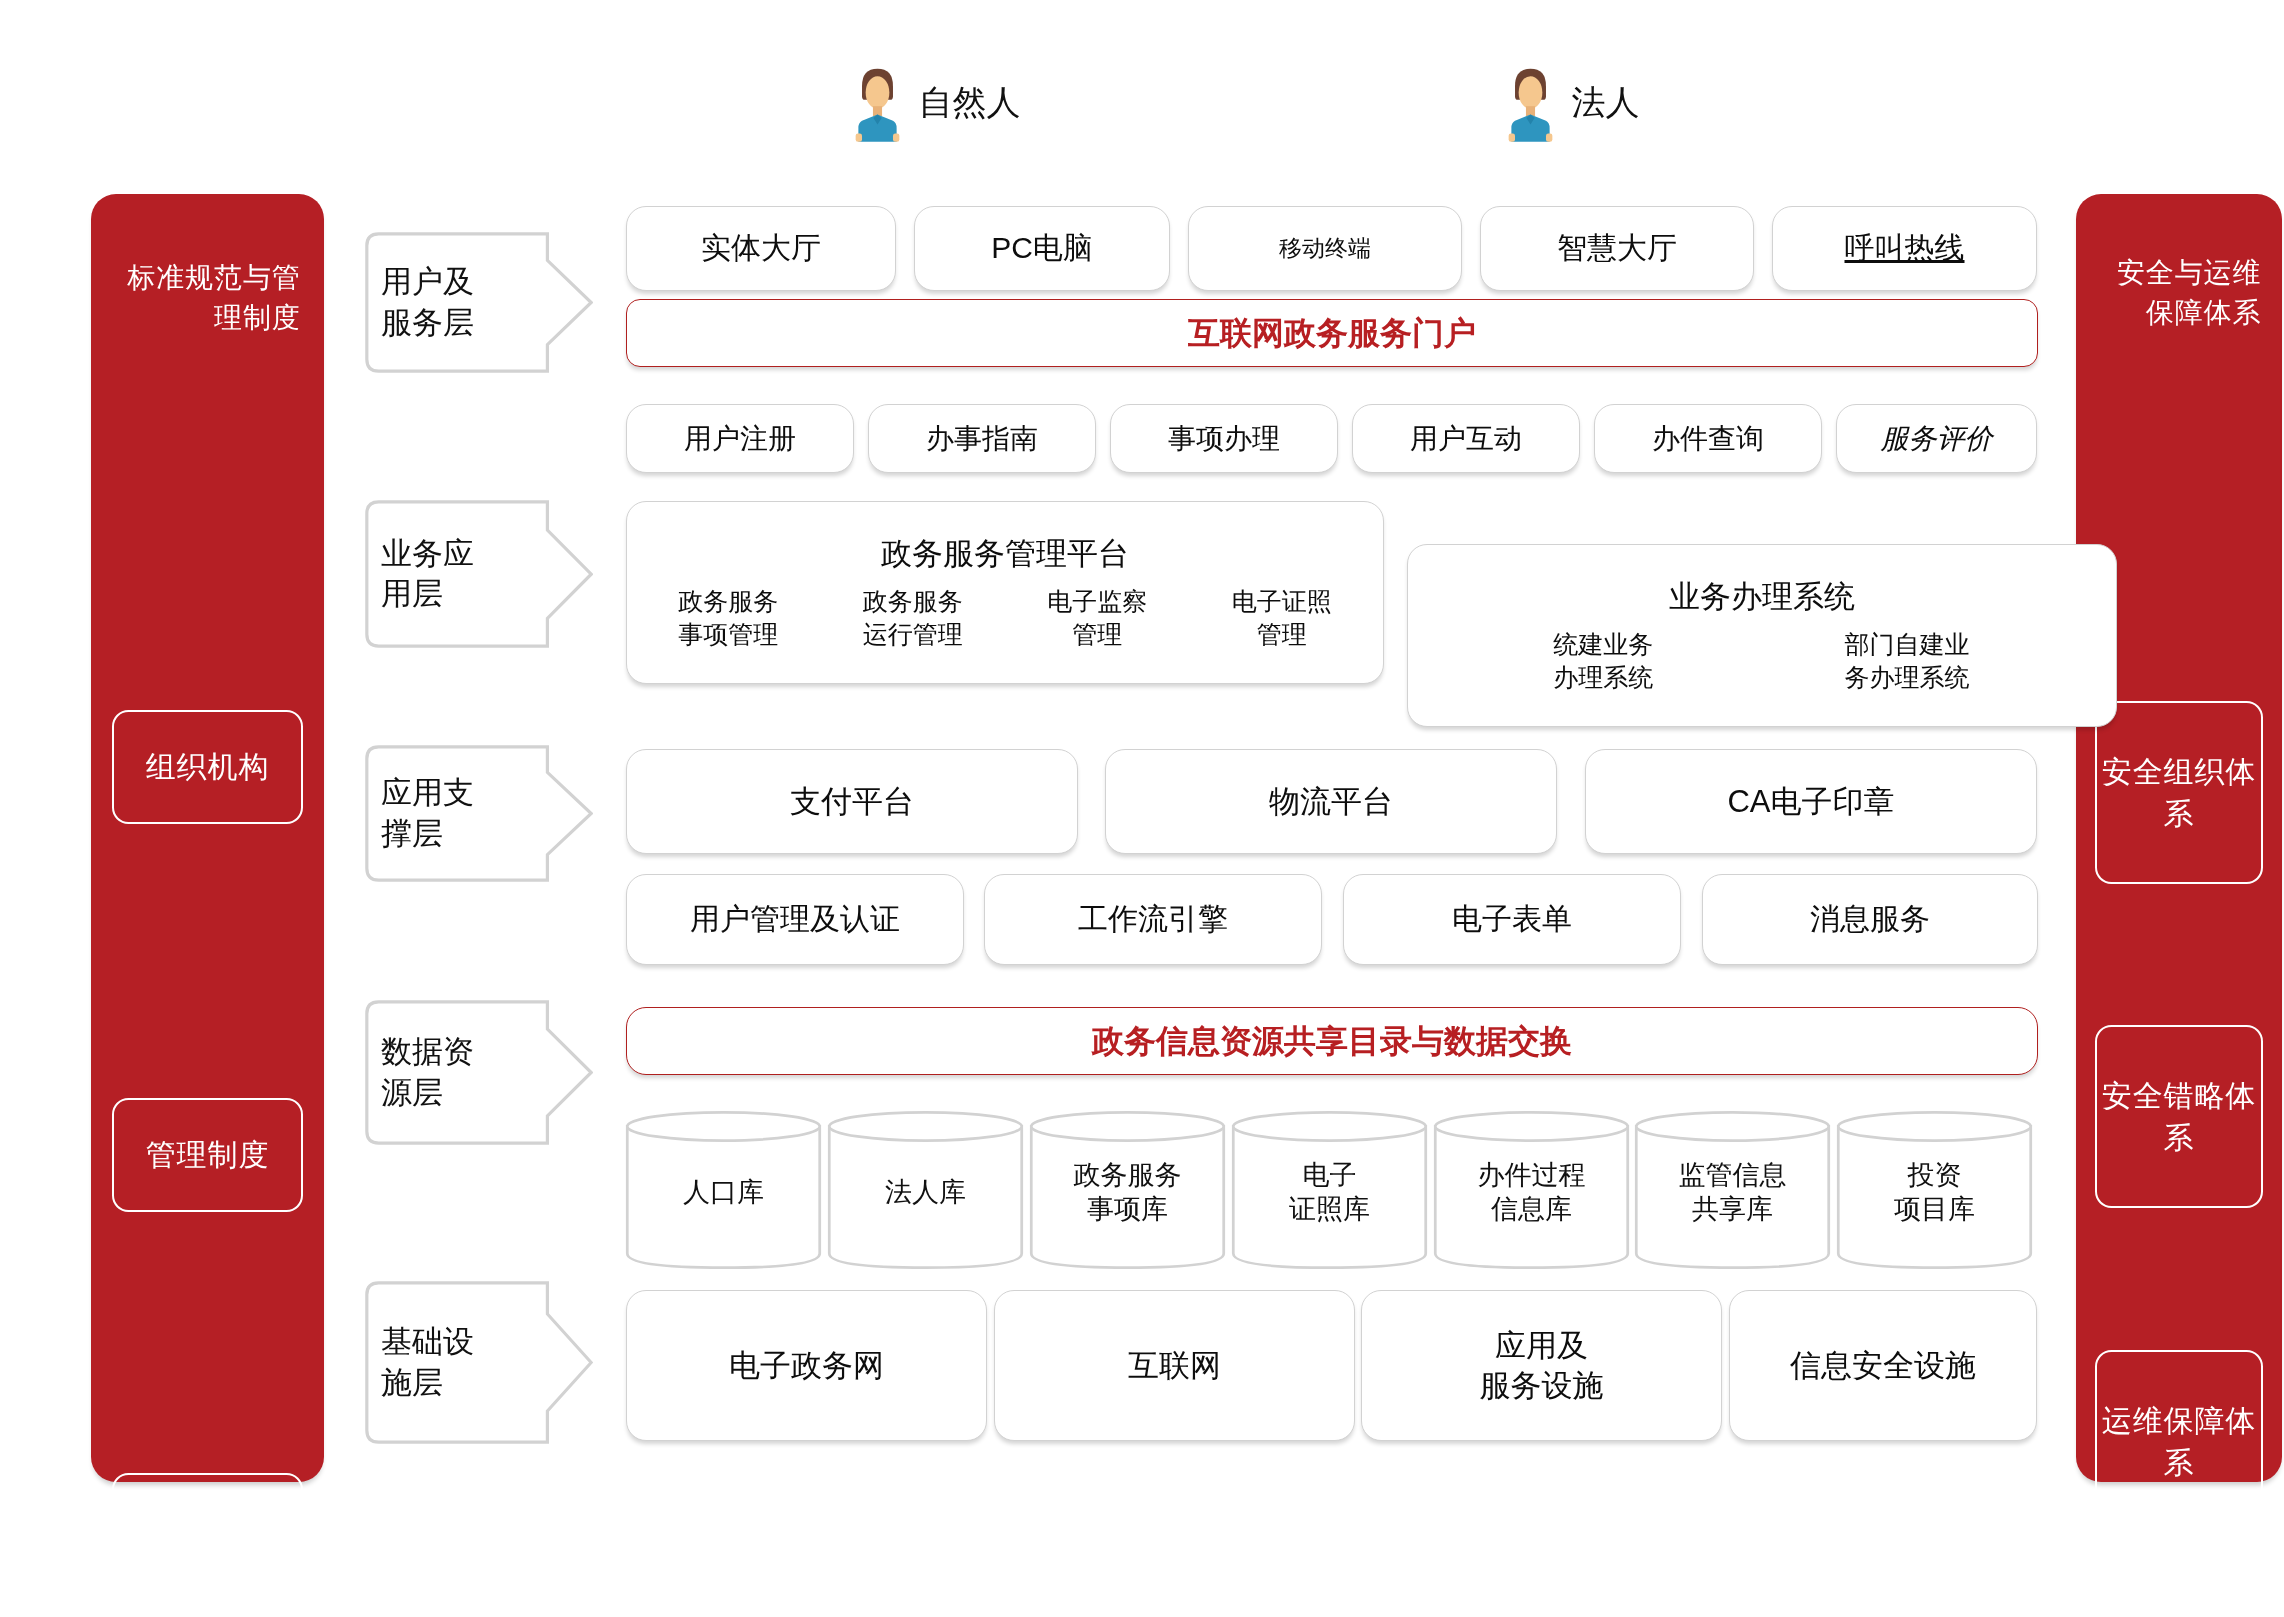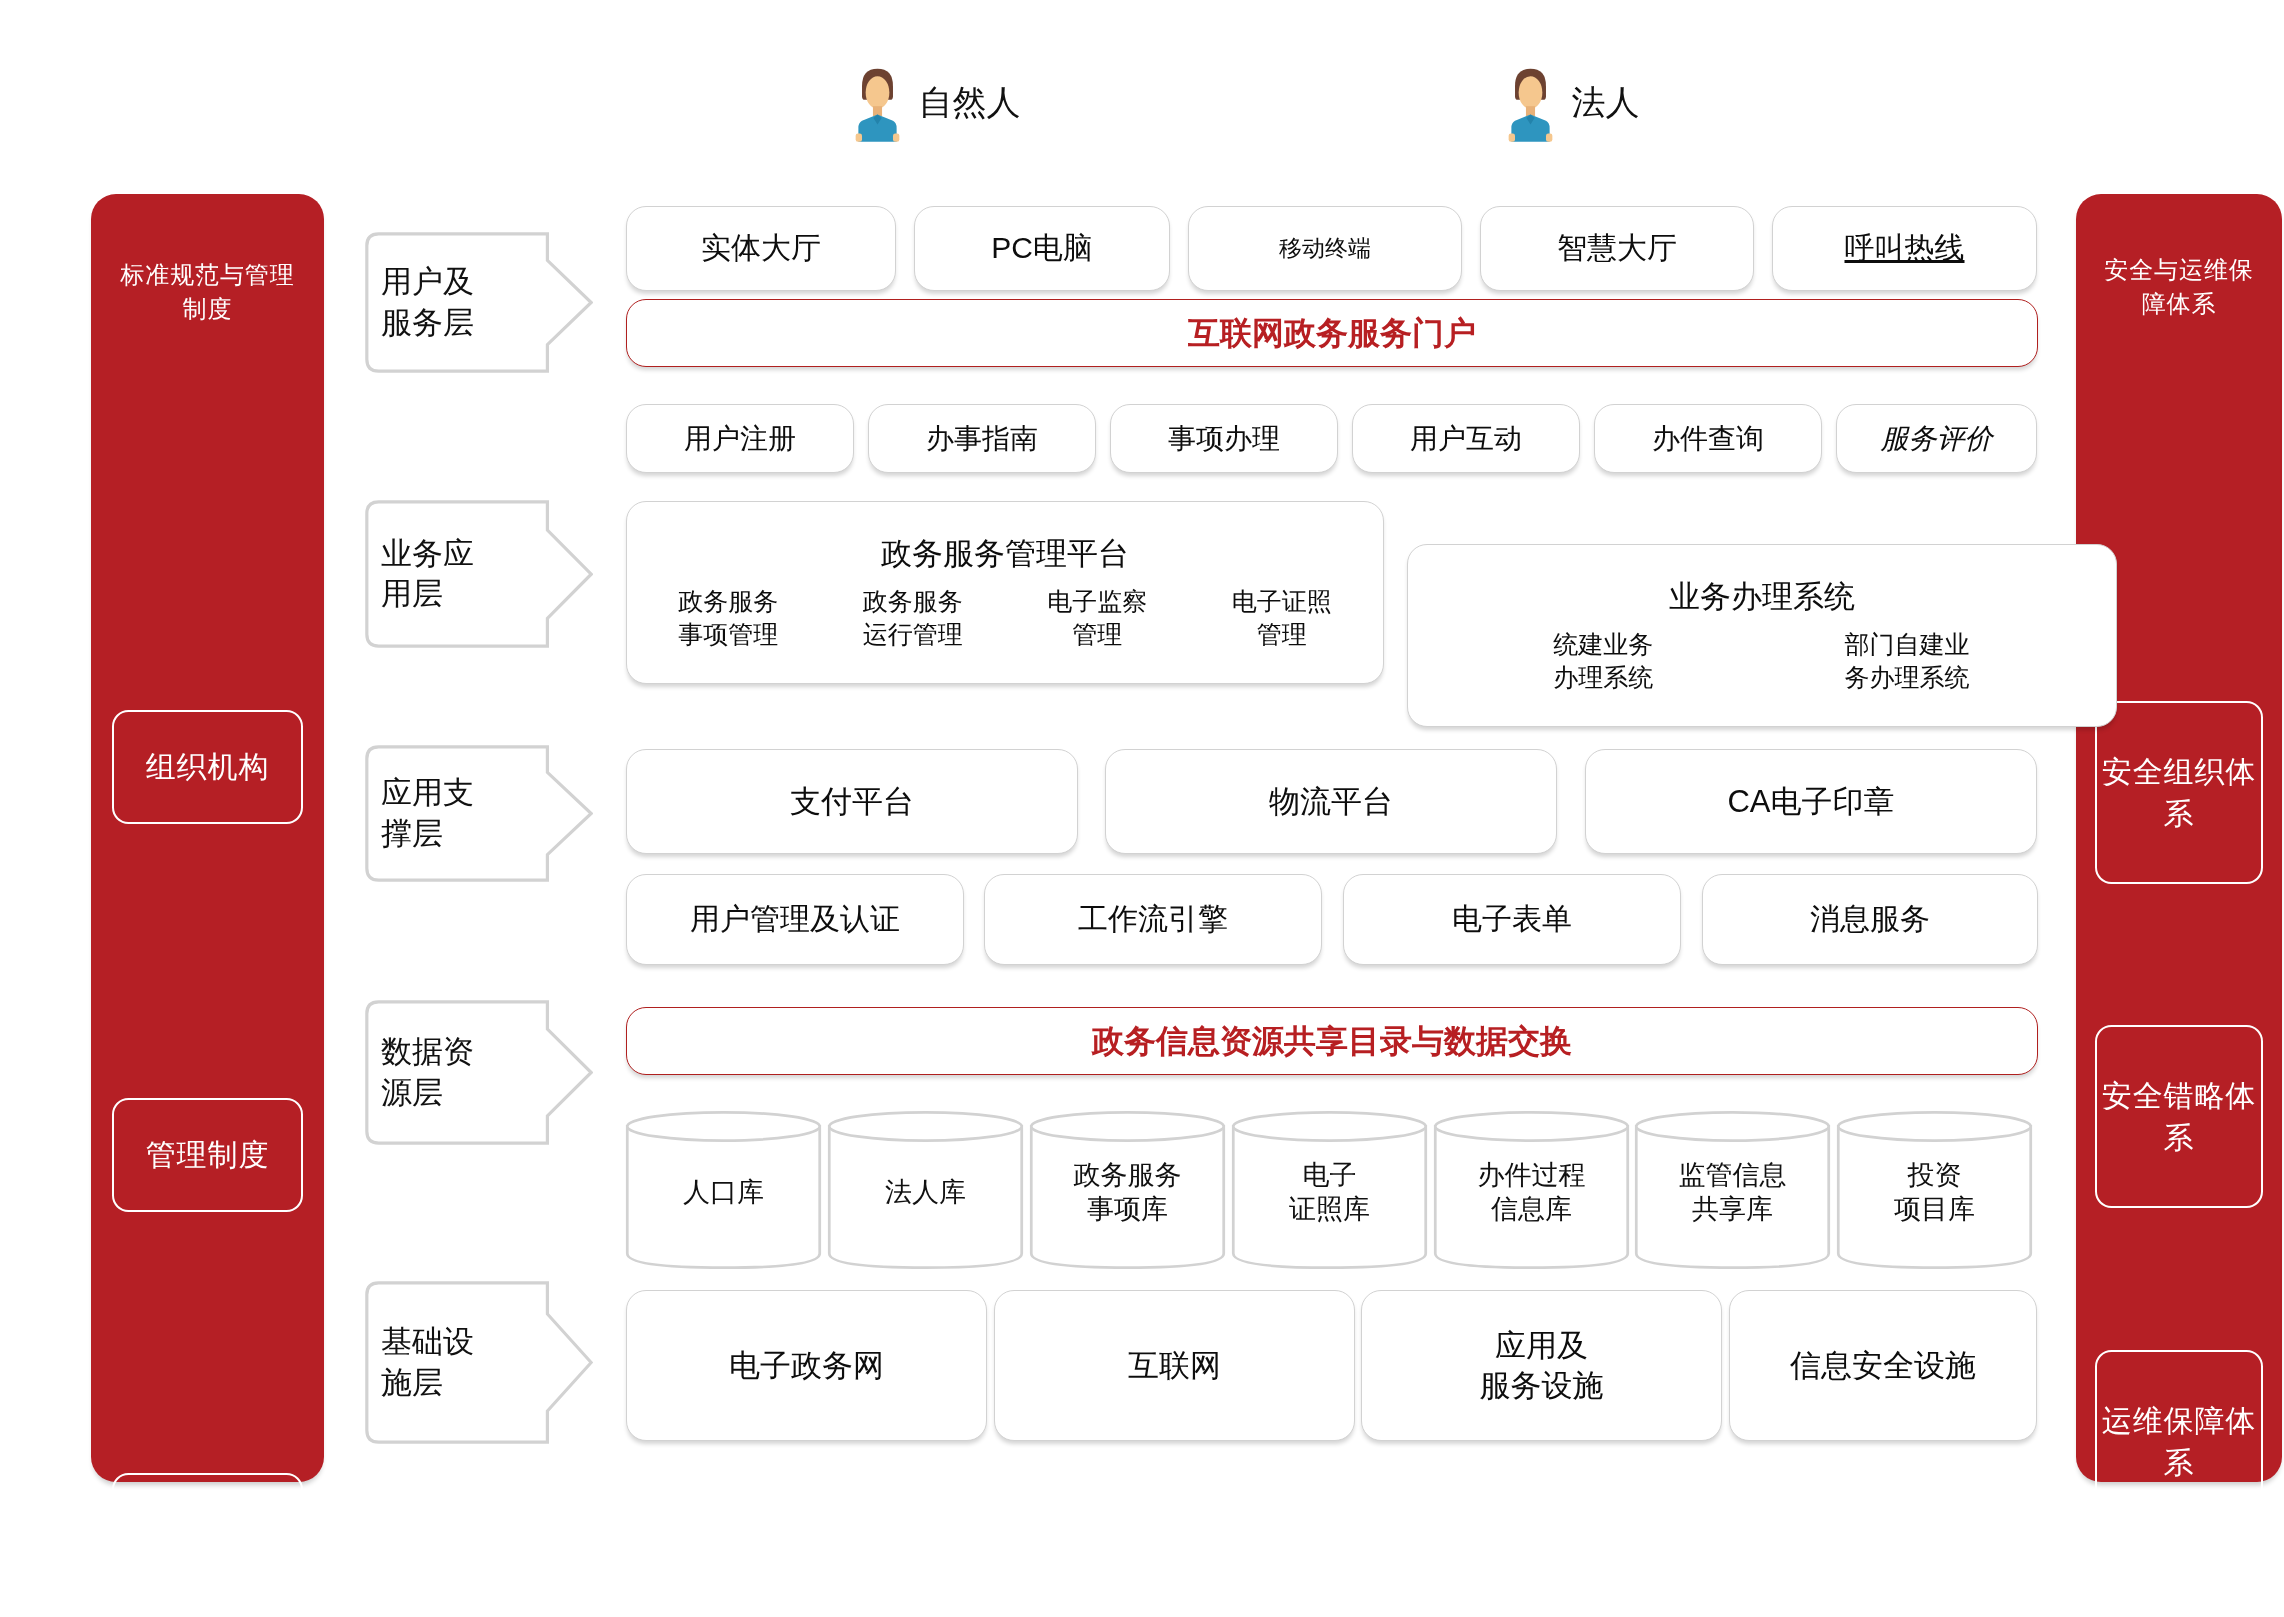--- a/index.html
+++ b/index.html
@@ -36,22 +36,22 @@
   .pillar {
     position: absolute;
     background: #b51f25;
     border-radius: 25px;
     color: #ffffff;
     box-shadow: 0 4.6px 5.5px -2.3px rgba(0,0,0,0.2);
   }
   .pillar-title {
     position: absolute;
     left: 10%; width: 80%;
-    text-align: center;
-    font-size: 24px;
+    text-align: right;
+    font-size: 28px;
     line-height: 1.42;
     color: #ffffff;
     letter-spacing: 0.9px;
   }
   .pillar-box {
     position: absolute;
     left: 9%;
     width: 82%;
     border: 2.3px solid #ffffff;
     border-radius: 16.4px;
@@ -209,21 +209,21 @@
     <div class="ll-text" style="white-space: pre-line;">基础设
 施层</div>
   </div>
 
   <div class="card" style="left:626px; top:206px; width:270px; height:85px; font-size:30px;">实体大厅</div>
   <div class="card" style="left:914px; top:206px; width:256px; height:85px; font-size:30px;">PC电脑</div>
   <div class="card" style="left:1188px; top:206px; width:274px; height:85px; font-size:23px;">移动终端</div>
   <div class="card" style="left:1480px; top:206px; width:274px; height:85px; font-size:30px;">智慧大厅</div>
   <div class="card" style="left:1772px; top:206px; width:265px; height:85px; font-size:30px;text-decoration:underline;">呼叫热线</div>
 
-  <div class="card red-outline" style="left:626px; top:299px; width:1412px; height:68px; font-size:32px;">互联网政务服务门户</div>
+  <div class="card red-outline" style="left:626px; top:299px; width:1412px; height:68px; font-size:32px;border-radius:14px;">互联网政务服务门户</div>
 
   <div class="card" style="left:626px; top:404px; width:228px; height:69px; font-size:28px;">用户注册</div>
   <div class="card" style="left:868px; top:404px; width:228px; height:69px; font-size:28px;">办事指南</div>
   <div class="card" style="left:1110px; top:404px; width:228px; height:69px; font-size:28px;">事项办理</div>
   <div class="card" style="left:1352px; top:404px; width:228px; height:69px; font-size:28px;">用户互动</div>
   <div class="card" style="left:1594px; top:404px; width:228px; height:69px; font-size:28px;">办件查询</div>
   <div class="card" style="left:1836px; top:404px; width:201px; height:69px; font-size:28px;font-style:italic;">服务评价</div>
 
   <div class="card" style="left:626px; top:501px; width:758px; height:183px; padding:12.8px 9px;">
     <div class="group-title">政务服务管理平台</div>

